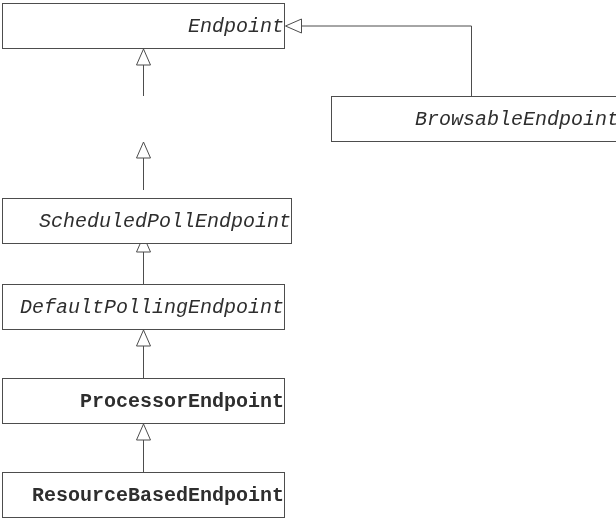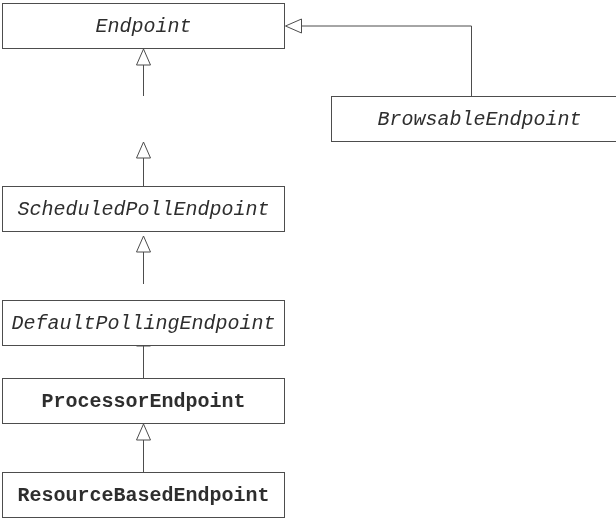--- a/index.html
+++ b/index.html
@@ -16,38 +16,38 @@
     overflow: hidden;
   }
   .uml-box {
     position: absolute;
     width: 281px;
     height: 44px;
     border: 1px solid #4d4d4d;
     background: #ffffff;
     display: flex;
     align-items: center;
-    justify-content: center;
+    justify-content: flex-end;
     box-sizing: content-box;
     z-index: 2;
   }
   .class-label {
     font-size: 20px;
     color: #2e2e2e;
     letter-spacing: 0px;
     white-space: nowrap;
   }
   .italic { font-style: italic; }
   .upright { font-style: normal; }
 
   
   .pos-endpoint              { left: 2px;  top: 3px;   }
   .pos-defaultendpoint       { left: 2px;  top: 96px;  }
-  .pos-scheduledpollendpoint { left: 2px;  top: 186px; }
-  .pos-defaultpollingendpoint{ left: 2px;  top: 284px; margin-top: 16px; }
+  .pos-scheduledpollendpoint { left: 2px;  top: 198px; padding-left: 7px; }
+  .pos-defaultpollingendpoint{ left: 2px;  top: 284px; }
   .pos-processorendpoint     { left: 2px;  top: 378px; font-weight: bold; }
   .pos-resourcebasedendpoint { left: 2px;  top: 472px; font-weight: bold; }
   
   .pos-browsableendpoint     { left: 331px; top: 96px; width: 279px; padding-left: 8px; }
 
   #arrow-layer {
     position: absolute;
     left: 0; top: 0;
     width: 616px;
     height: 522px;

